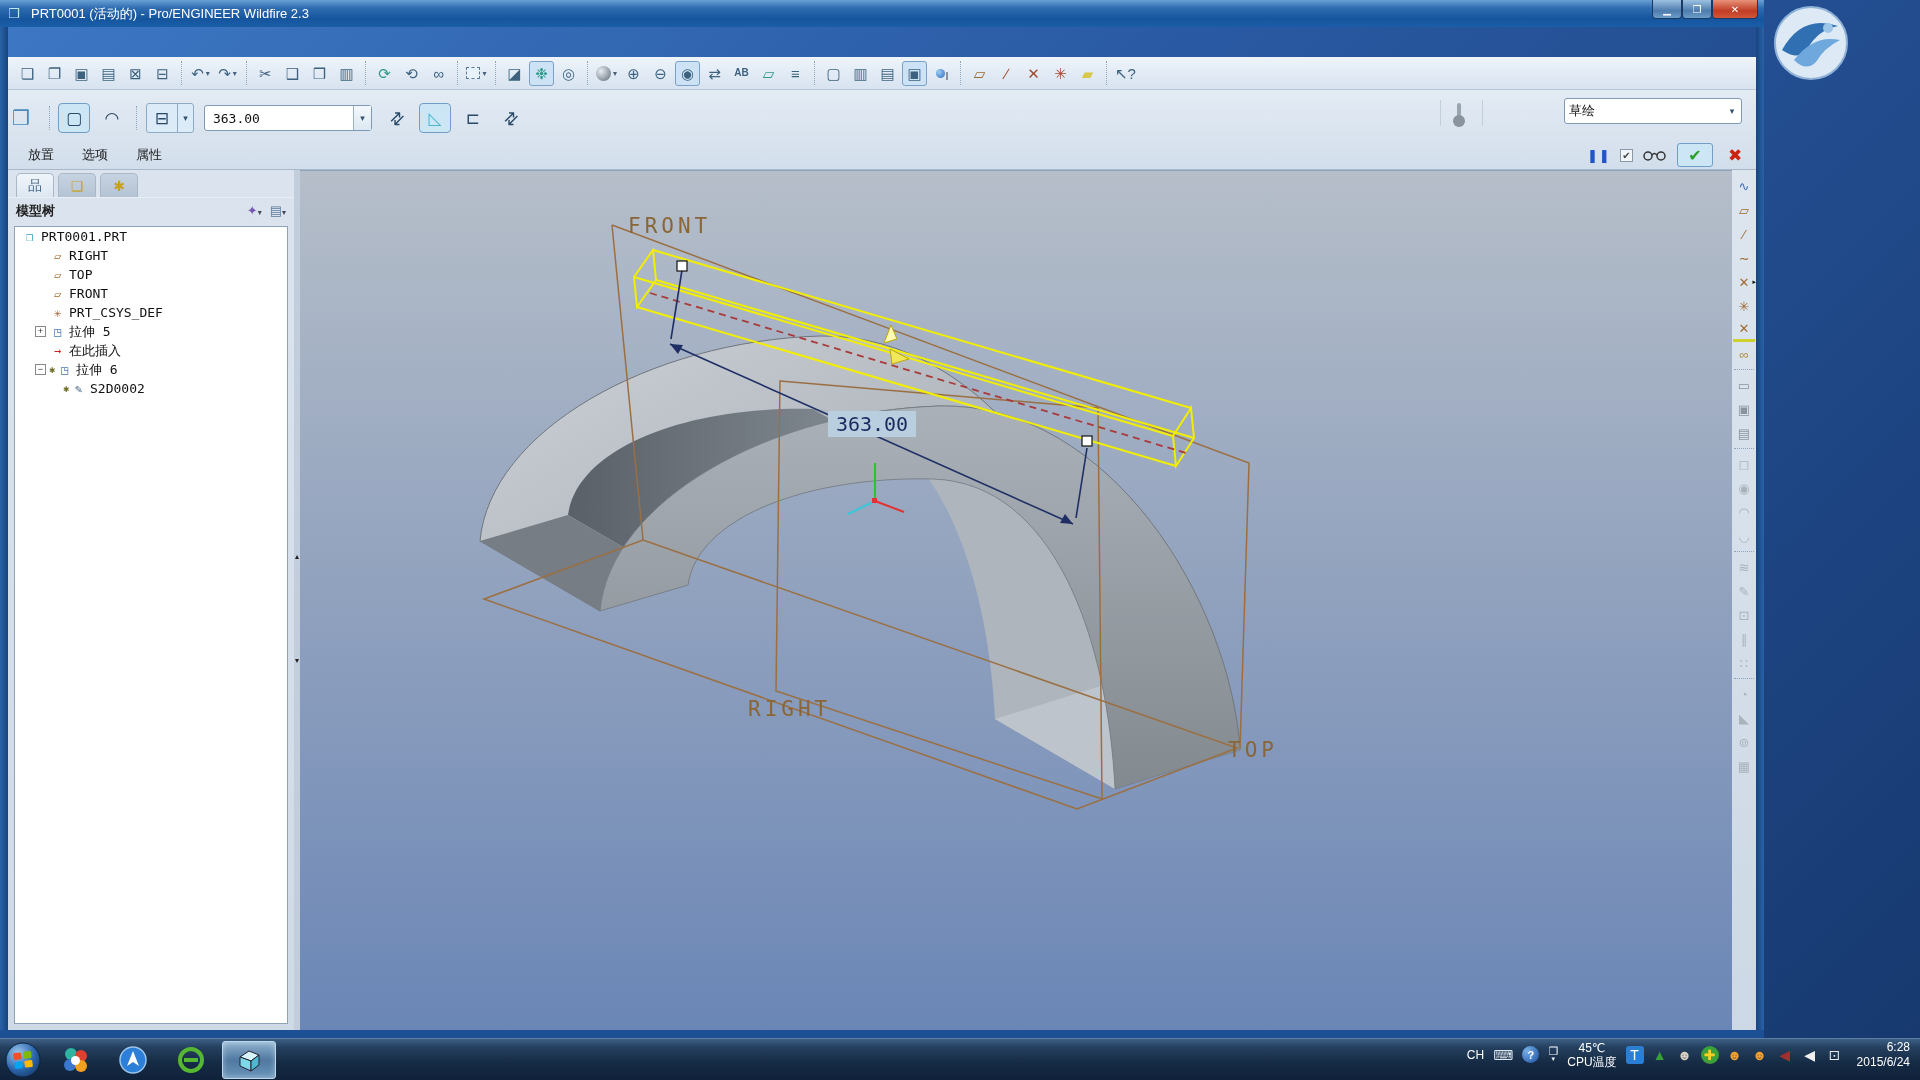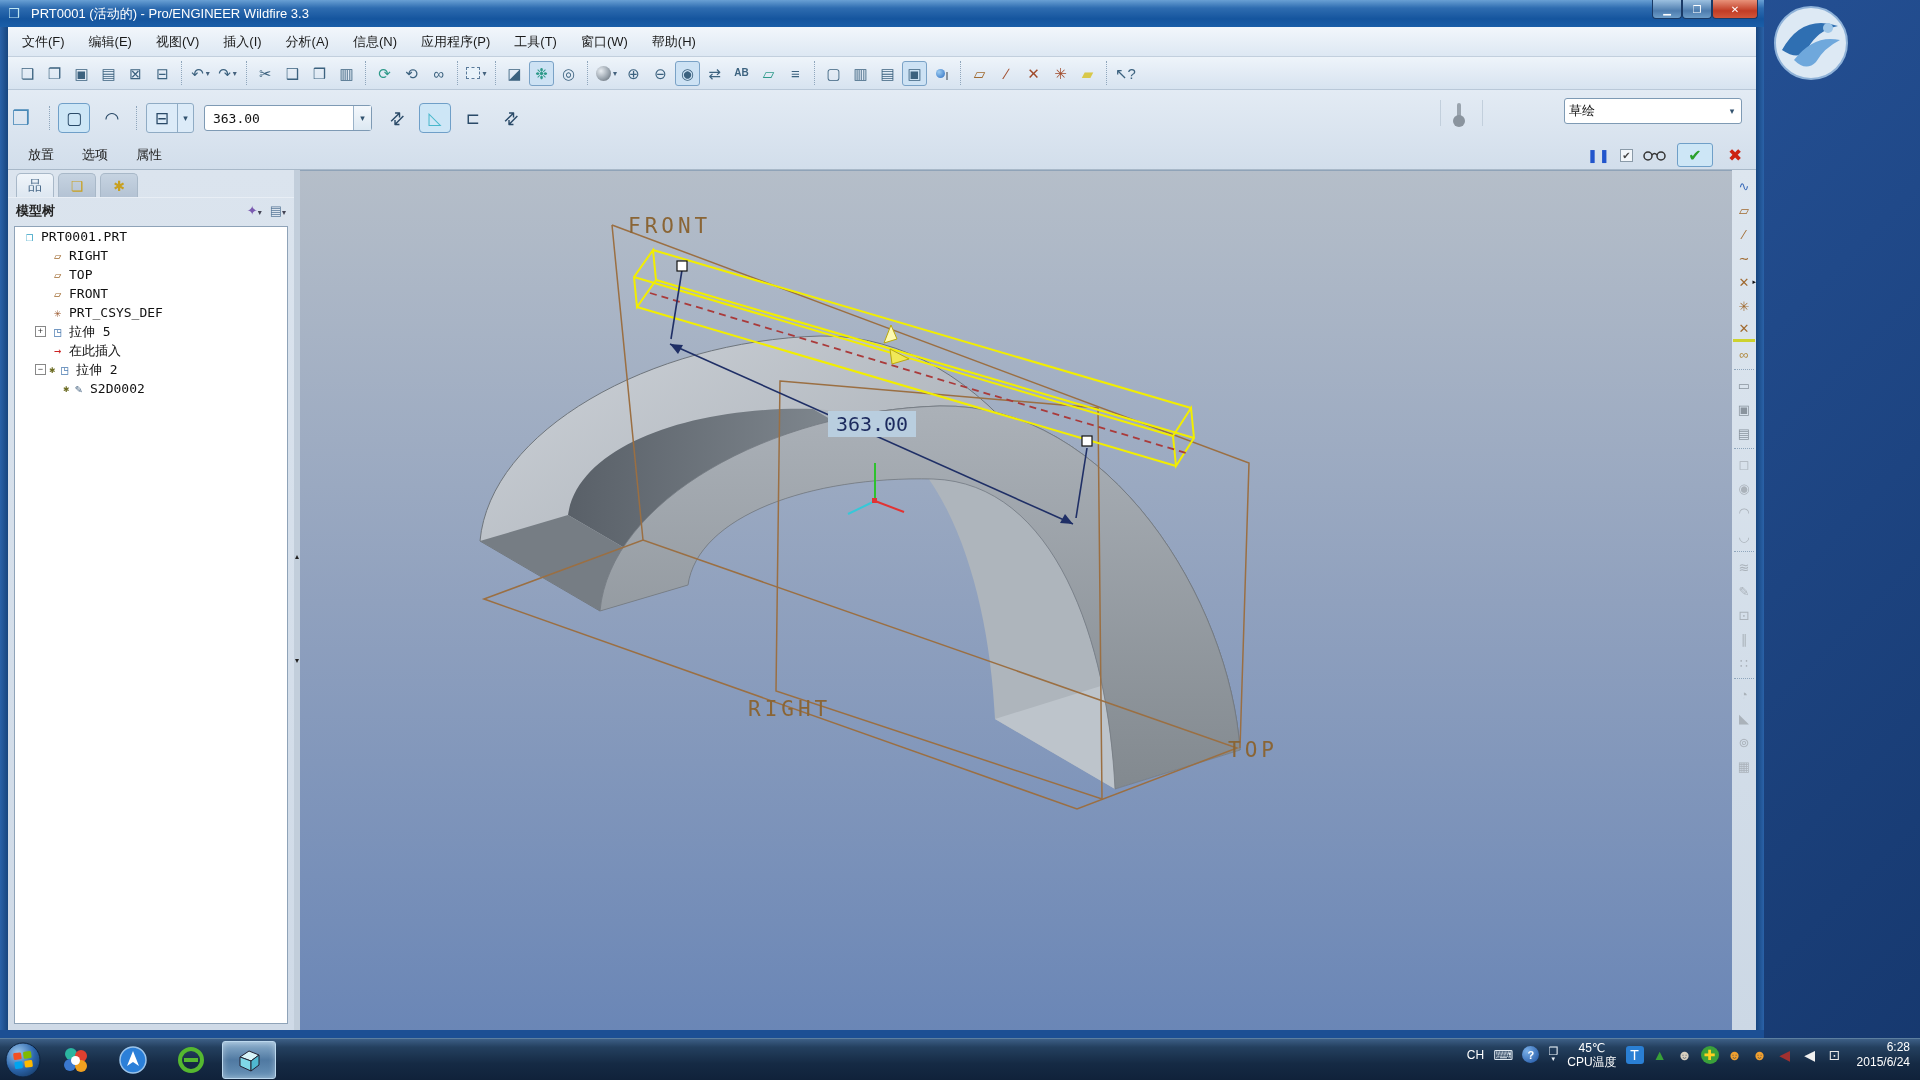--- a/index.html
+++ b/index.html
@@ -147,40 +147,28 @@
   #restore-tray{font-size:11px;color:#e8f0f8;display:flex;flex-direction:column;align-items:center;line-height:8px;}
   #restore-tray .dd{font-size:7px;}
 </style>
 </head>
 <body>
 
 <div id="app-window">
 
   <div id="titlebar">
     <span id="title-icon">❒</span>
-    <span>PRT0001 (活动的) - Pro/ENGINEER Wildfire 3.3</span>
+    <span>PRT0001 (活动的) - Pro/ENGINEER Wildfire 2.3</span>
     <div class="wctrls">
       <div class="wbtn">▁</div>
       <div class="wbtn">❐</div>
       <div class="wbtn close">✕</div>
     </div>
   </div>
 
-  <div id="menubar">
-      <div class="menu-item">文件(F)</div>
-      <div class="menu-item">编辑(E)</div>
-      <div class="menu-item">视图(V)</div>
-      <div class="menu-item">插入(I)</div>
-      <div class="menu-item">分析(A)</div>
-      <div class="menu-item">信息(N)</div>
-      <div class="menu-item">应用程序(P)</div>
-      <div class="menu-item">工具(T)</div>
-      <div class="menu-item">窗口(W)</div>
-      <div class="menu-item">帮助(H)</div>
-    </div>
 
   <div id="maintoolbar">
       <div class="tbtn">
         <span class="glyph">❏</span>
       </div>
       <div class="tbtn">
         <span class="glyph">❐</span>
       </div>
       <div class="tbtn">
         <span class="glyph">▣</span>
@@ -416,21 +404,21 @@
           <span class="tspace"></span>
           <span class="tspace"></span>
           <span class="ticon" style="color: rgb(204, 34, 34);">→</span>
           <span>在此插入</span>
         </div>
         <div class="trow">
           <span class="tspace"></span>
           <span class="texp">−</span>
           <span class="tmod">✱</span>
           <span class="ticon" style="color: rgb(74, 122, 176);">◳</span>
-          <span>拉伸 2</span>
+          <span>拉伸 6</span>
         </div>
         <div class="trow">
           <span class="tspace"></span>
           <span class="tspace"></span>
           <span class="tspace"></span>
           <span class="tmod">✱</span>
           <span class="ticon" style="color: rgb(58, 90, 122);">✎</span>
           <span>S2D0002</span>
         </div>
       </div>

